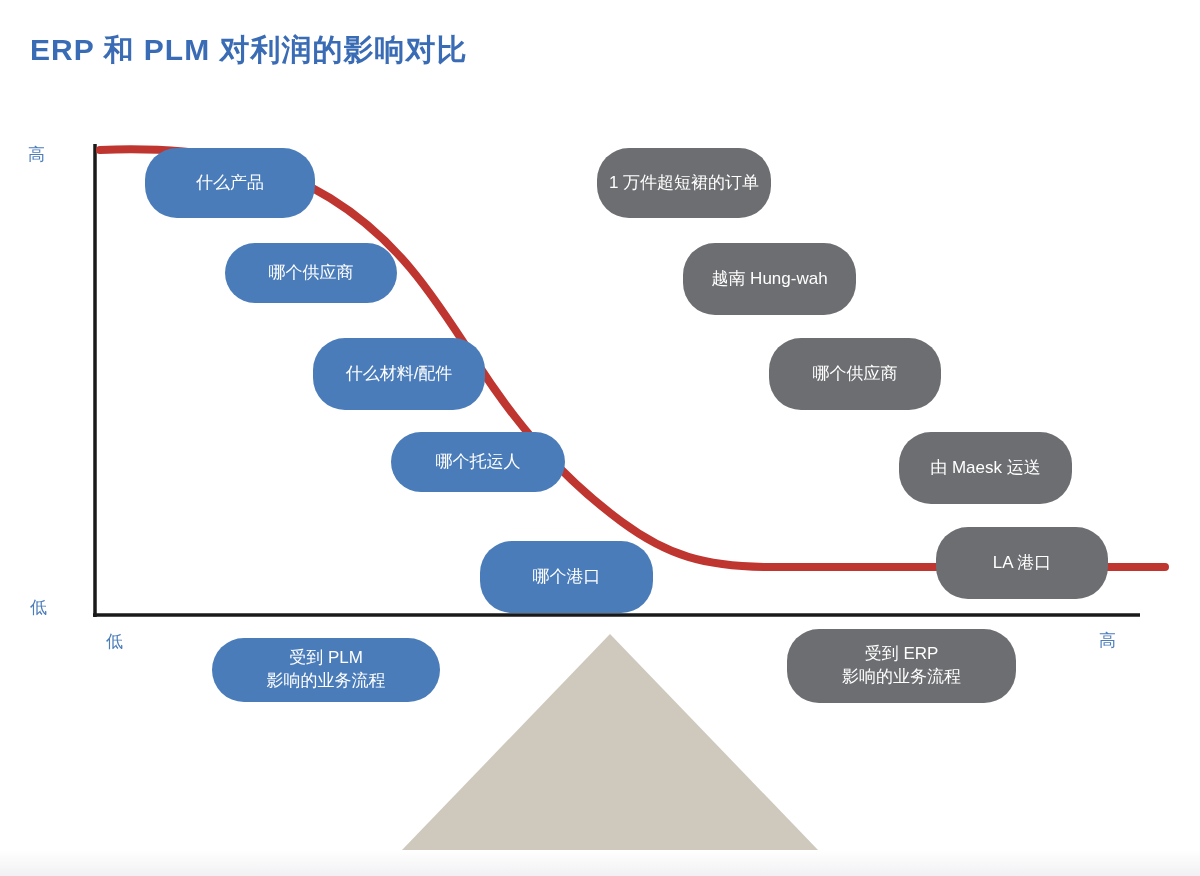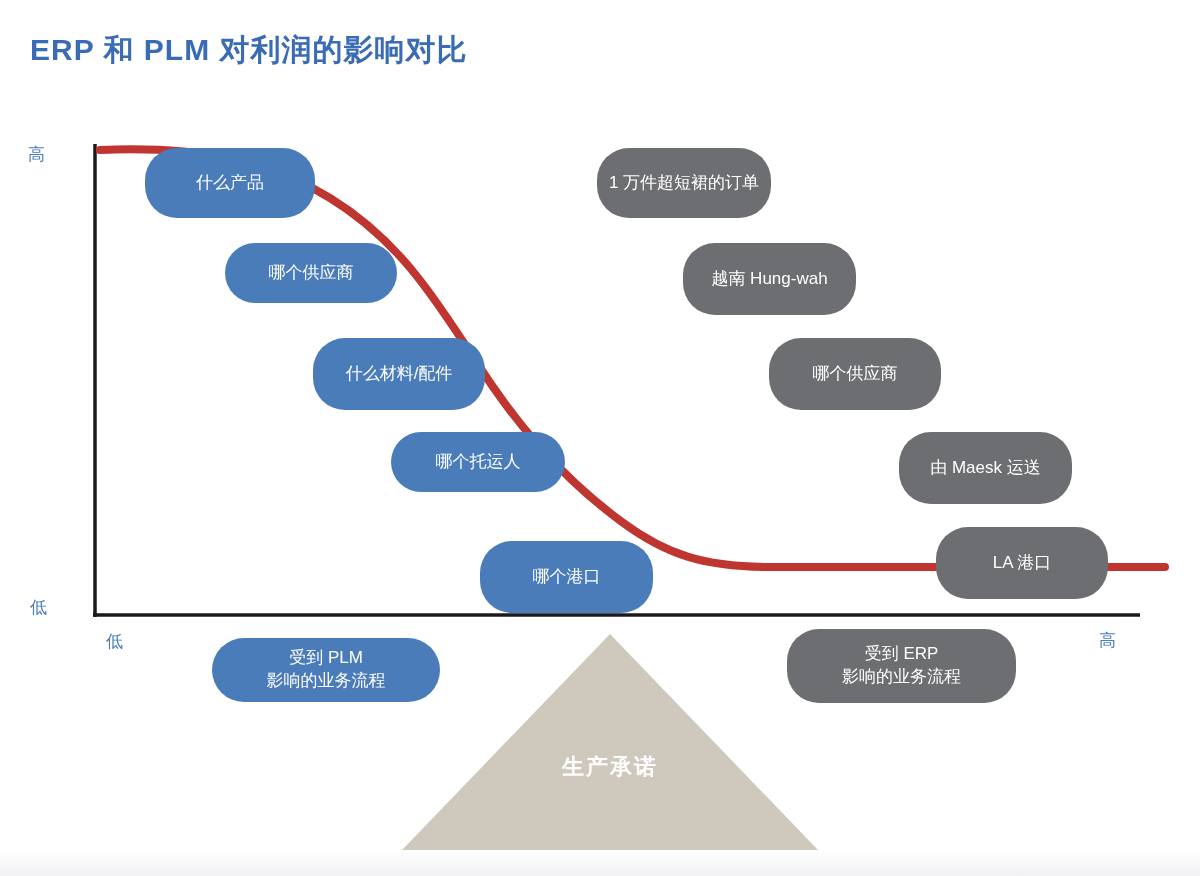--- a/index.html
+++ b/index.html
@@ -101,17 +101,16 @@
   <div class="box blue two-line" style="left:212px;top:630px;width:228px;height:64px;margin-top:8px;">
     <span style="white-space:pre-line;">受到 PLM
 影响的业务流程</span>
   </div>
   <div class="box gray two-line" style="left:787px;top:629px;width:229px;height:74px;">
     <span style="white-space:pre-line;">受到 ERP
 影响的业务流程</span>
   </div>
 
   <div class="triangle"></div>
-  <div class="triangle-label" style="position:absolute;left:402px;top:752px;width:416px;z-index:3;">生产承诺</div>
 
   <div class="bottom-edge"></div>
 
 </div>
 
 </body></html>

